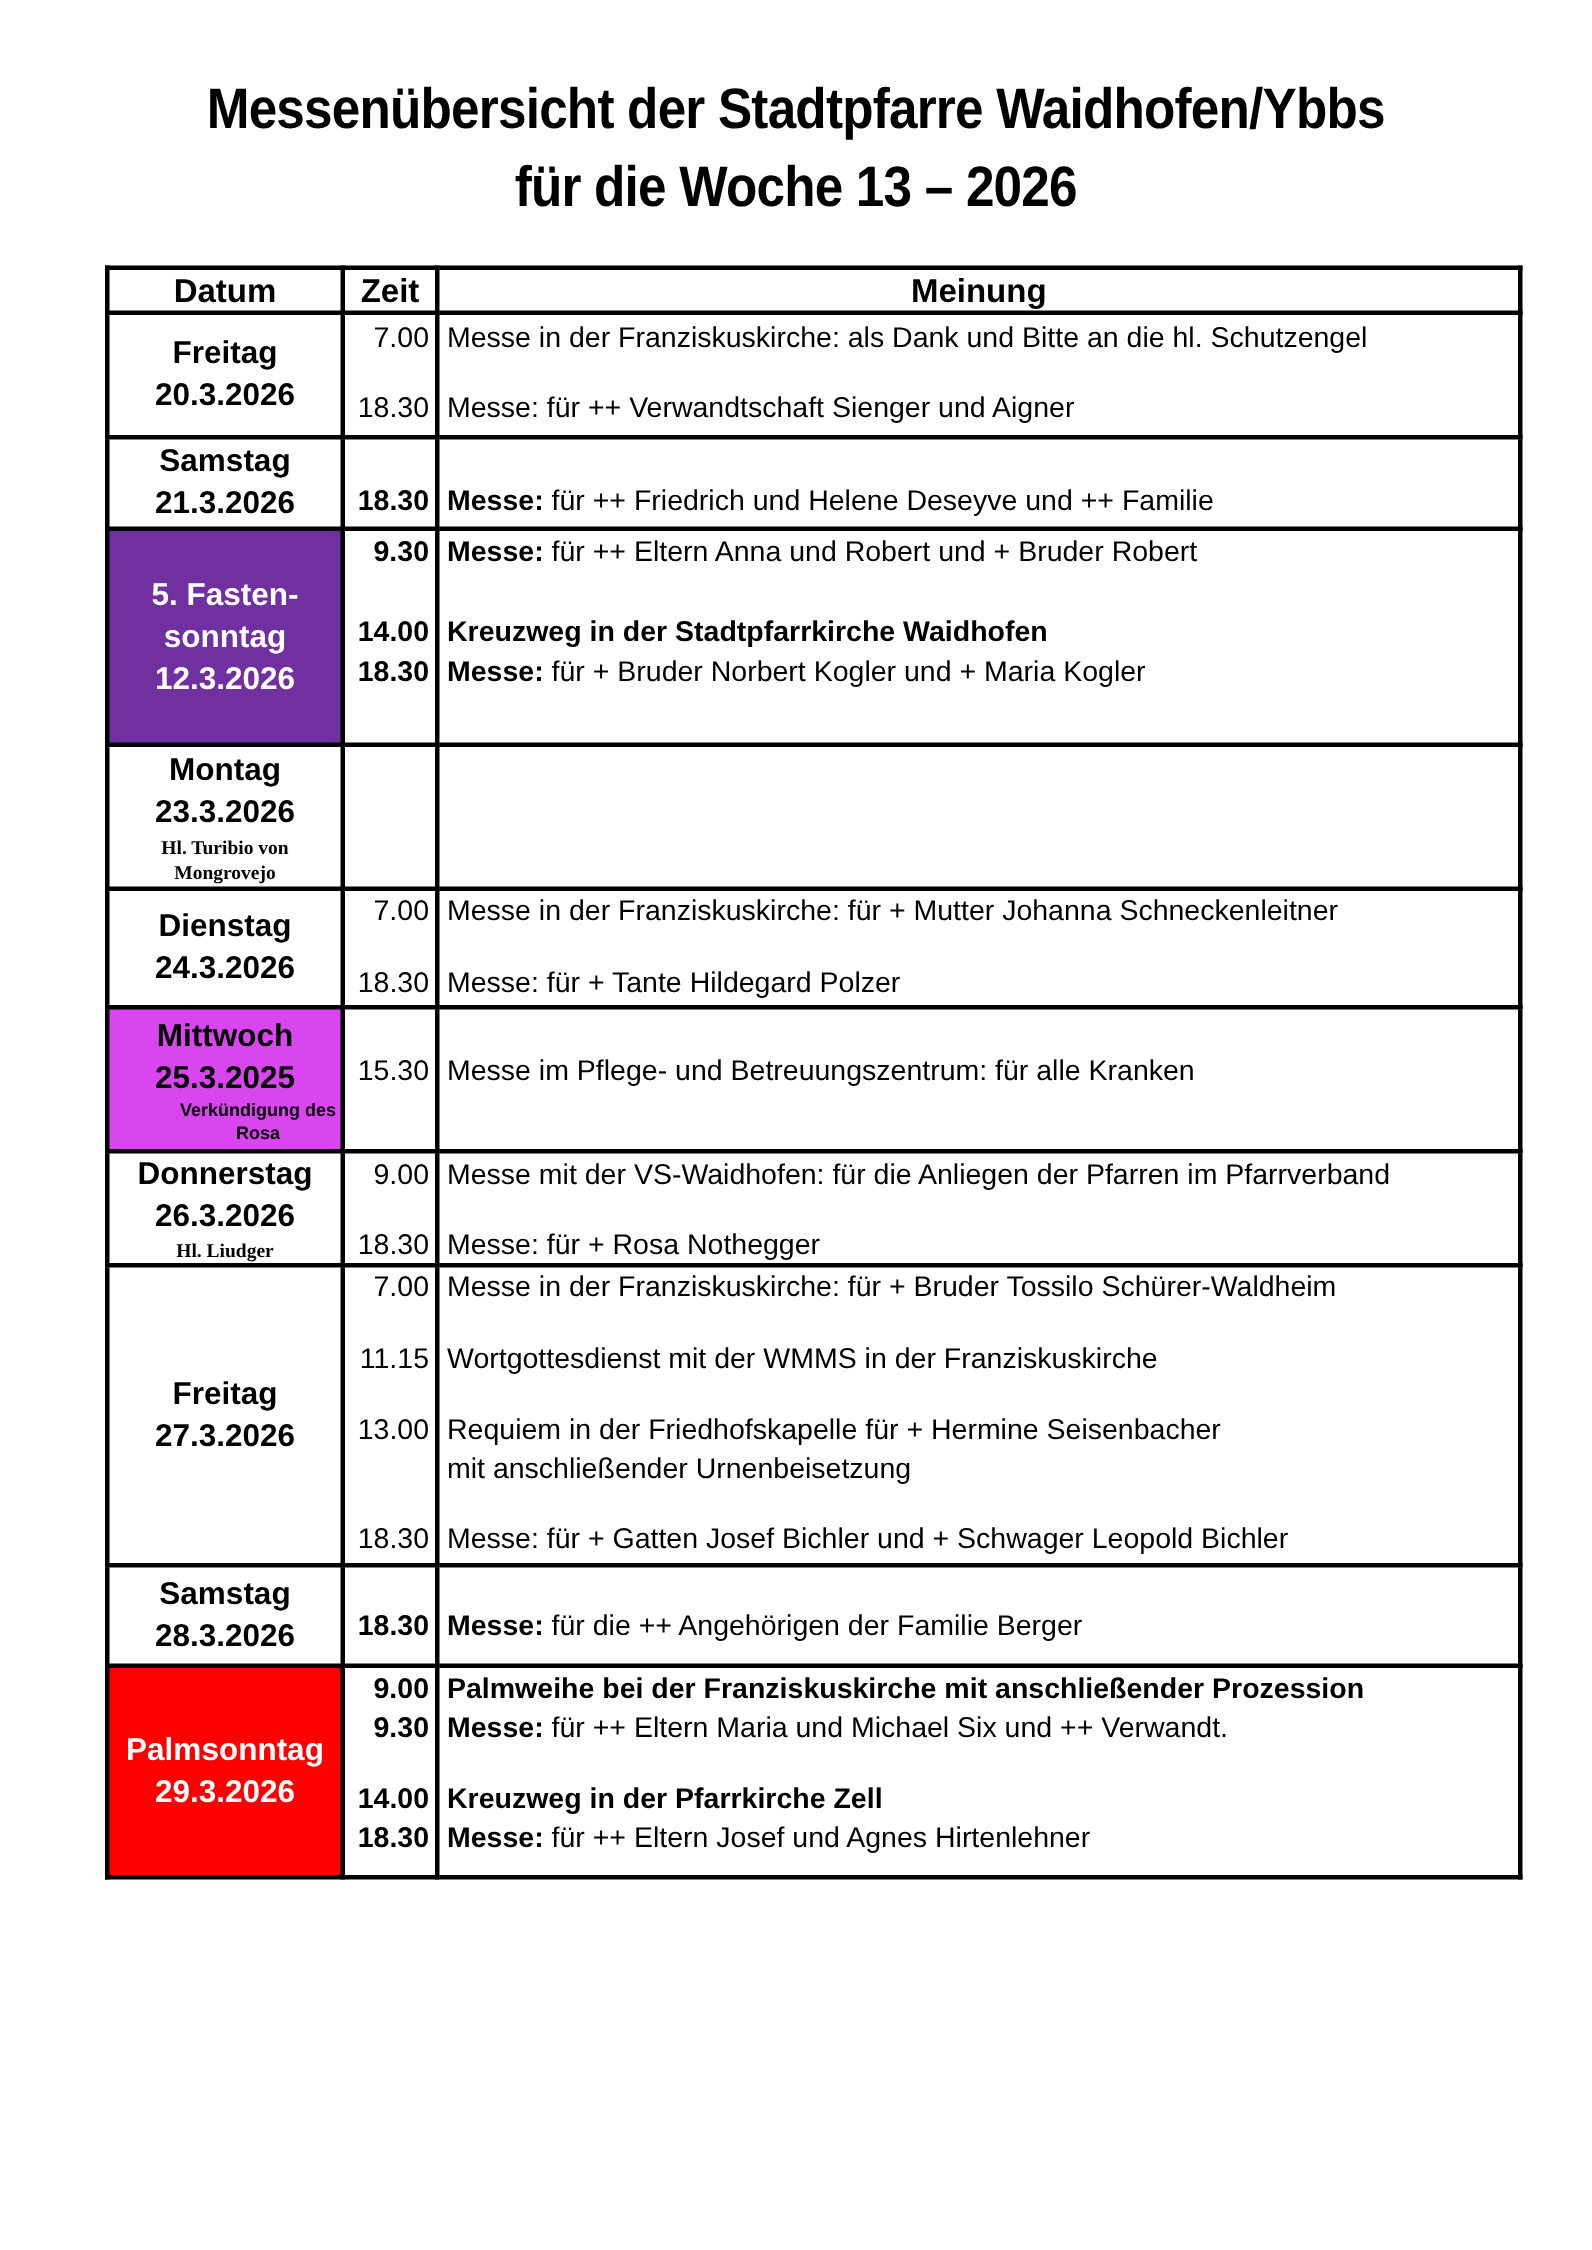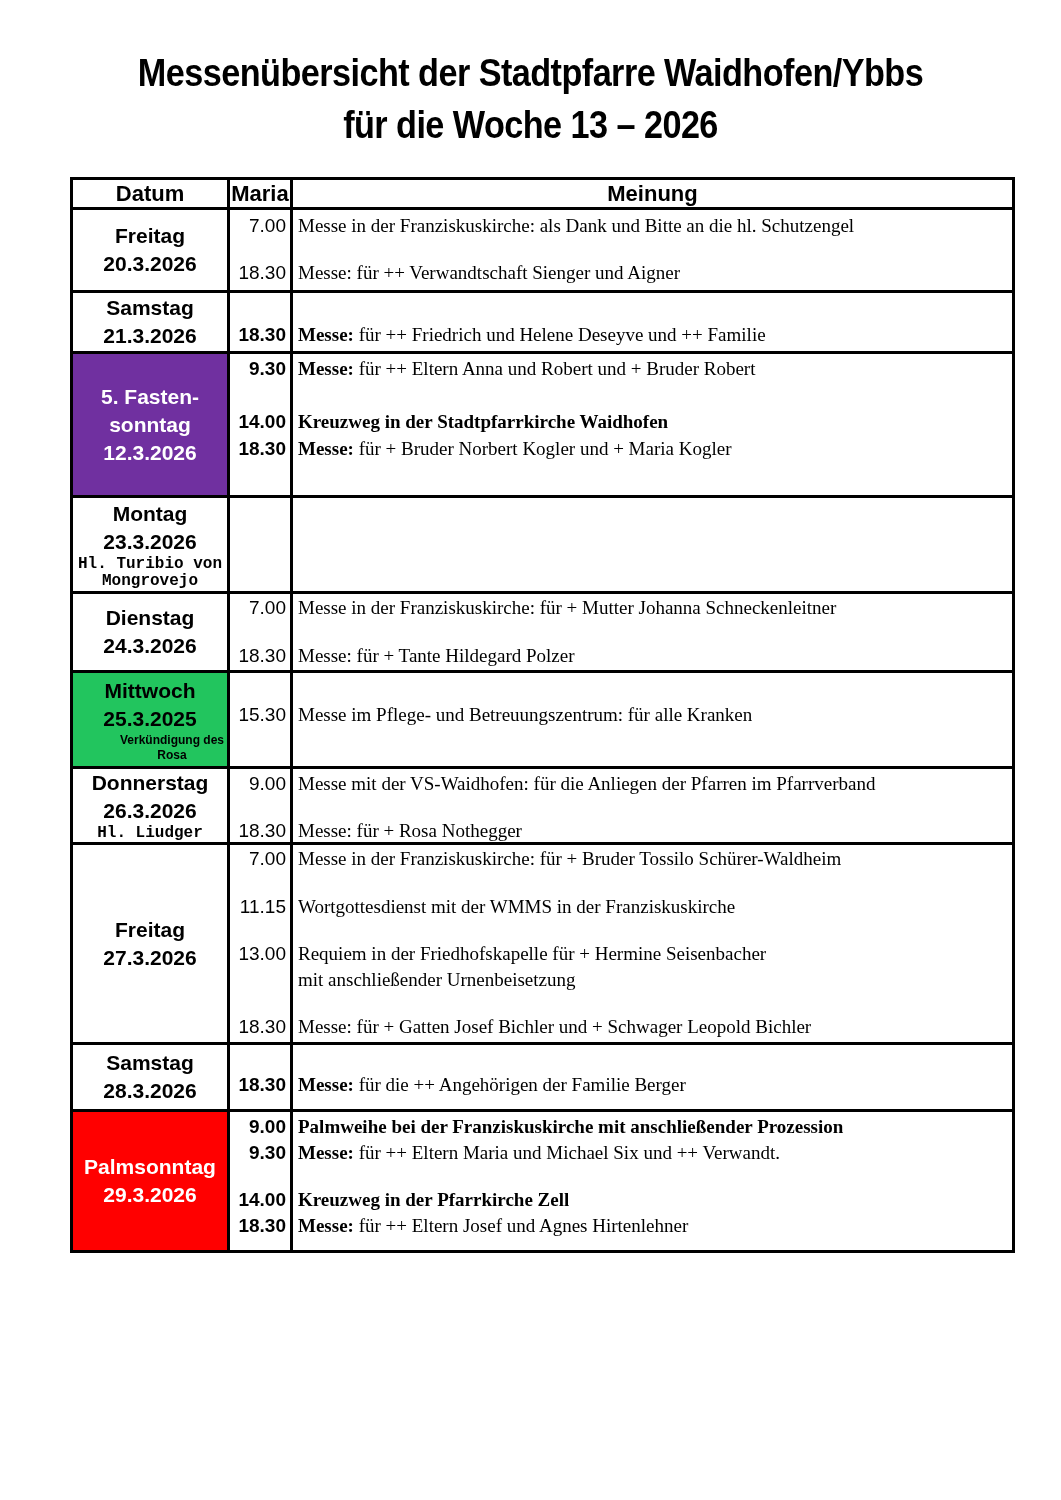--- a/index.html
+++ b/index.html
@@ -11,47 +11,47 @@
   .t1 { top: 52px; }
   .t2 { top: 104px; }
   table.sched { position: absolute; left: 70px; top: 177px; width: 942px;
                 border-collapse: collapse; table-layout: fixed; }
   table.sched td, table.sched th { border: 3px solid #000; padding: 0; vertical-align: top; margin-top: 47px; }
   table.sched th { font-size: 22px; font-weight: bold; height: 27px; line-height: 27px;
                    text-align: center; }
   col.c1 { width: 157px; } col.c2 { width: 63px; } col.c3 { width: 722px; }
   td.day { text-align: center; vertical-align: middle !important; font-weight: bold;
            font-size: 21px; line-height: 28px; }
-  td.day .saint { font-family: Liberation Mono, monospace; font-size: 16px; line-height: 17px; display:block;text-align:center; }
+  td.day .saint { font-family: Liberation Serif, serif; font-size: 13px; line-height: 17px; display:block;text-align:center; }
   td.day .feast { font-size: 12px; line-height: 15px; display:block;padding-left:44px; }
   td.purple { background: #7030a0; color: #ffffff; }
-  td.yellow { background: #22c55e; color: #000; }
+  td.yellow { background: #d946ef; color: #000; }
   td.red { background: #ff0000; color: #ffffff; }
   .cell { position: relative; }
   .ln { position: absolute; font-size: 19px; white-space: nowrap; line-height: 22px; }
   .tm { right: 4px; text-align: right; }
-  .tx { left: 5px; font-family: Liberation Serif, serif; }
+  .tx { left: 5px; }
   .b { font-weight: bold; }
 </style>
 </head>
 <body>
 
 <div class="title t1">Messenübersicht der Stadtpfarre Waidhofen/Ybbs</div>
 <div class="title t2">für die Woche 13 – 2026</div>
 
 <table class="sched">
   <colgroup>
       <col class="c1">
       <col class="c2">
       <col class="c3">
     </colgroup>
   <tbody>
       <tr>
     <th>Datum</th>
-    <th>Maria</th>
+    <th>Zeit</th>
     <th>Meinung</th>
   </tr>
 
   <tr style="height:83px">
     <td class="day">
       <div>Freitag</div>
       <div>20.3.2026</div>
     </td>
     <td class="cell">
       <span class="ln tm" style="top:5px">7.00</span>

